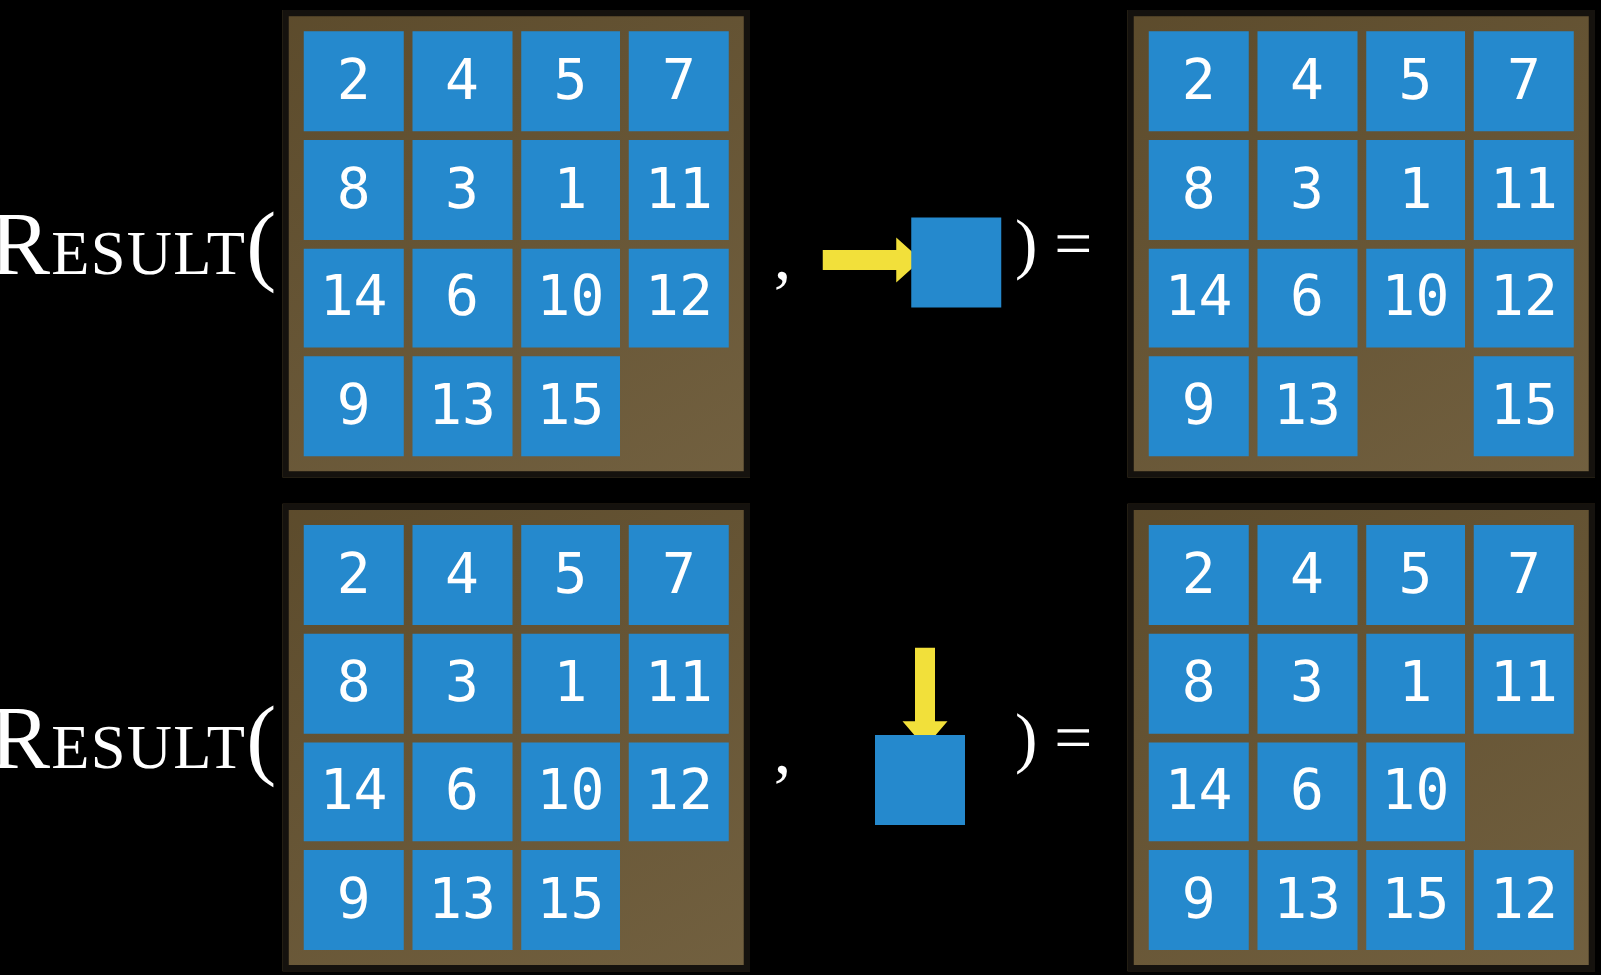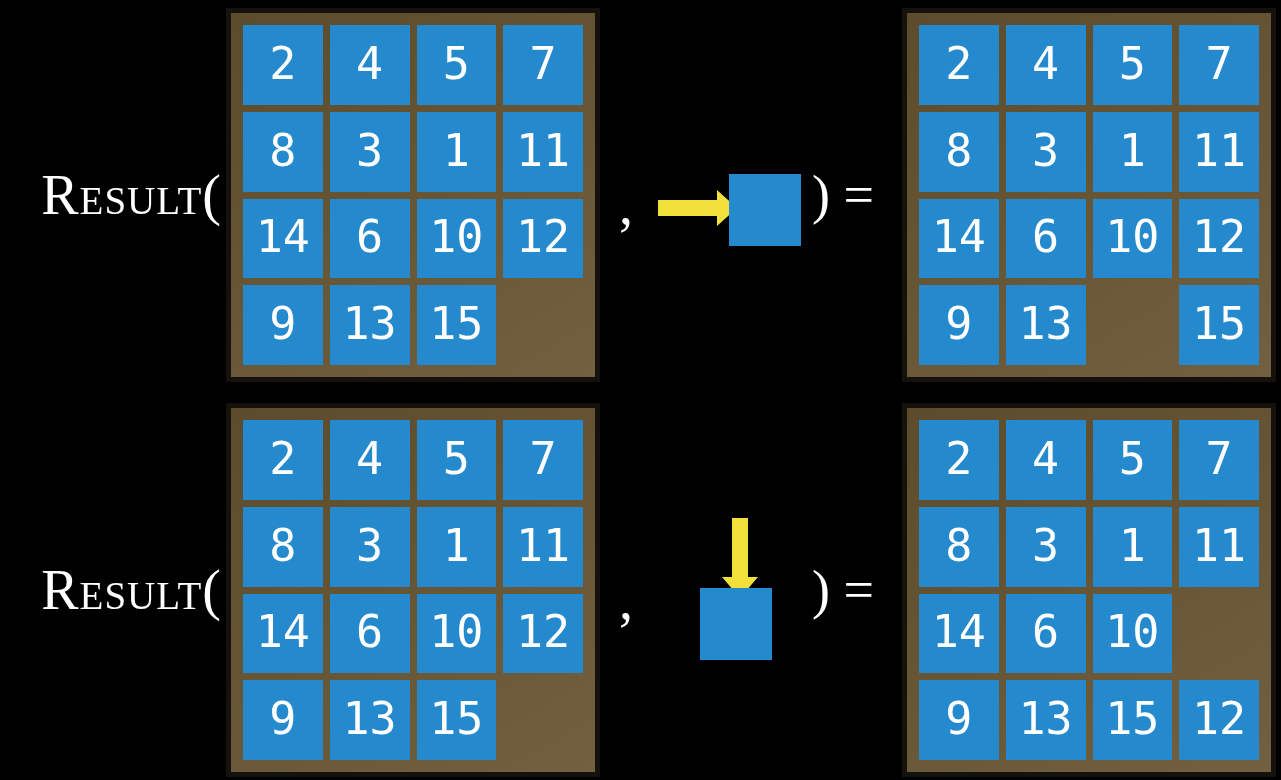--- a/index.html
+++ b/index.html
@@ -13,21 +13,21 @@
     position: absolute; left: 0; width: 1281px; height: 385px;
   }
   #equation-row-1 { top: 0; }
   #equation-row-2 { top: 395px; }
 
   
   .fn-label {
     position: absolute; left: 0; top: 8px; width: 222px; height: 374px;
     display: flex; align-items: center; justify-content: flex-end;
     color: var(--text_white, #ffffff);
-    font-size: 56px; font-variant: small-caps; letter-spacing: 1px;
+    font-size: 72px; font-variant: small-caps; letter-spacing: 1px;
     white-space: pre;
   }
 
   
   .board {
     position: absolute; top: 8px; width: 374px; height: 374px;
     box-sizing: border-box;
     border: 5px solid var(--board_border, #15120e);
     background-color: var(--board_brown, #675431);
     background-image: linear-gradient(150deg, rgba(0,0,0,0.10), rgba(255,255,255,0.07));

